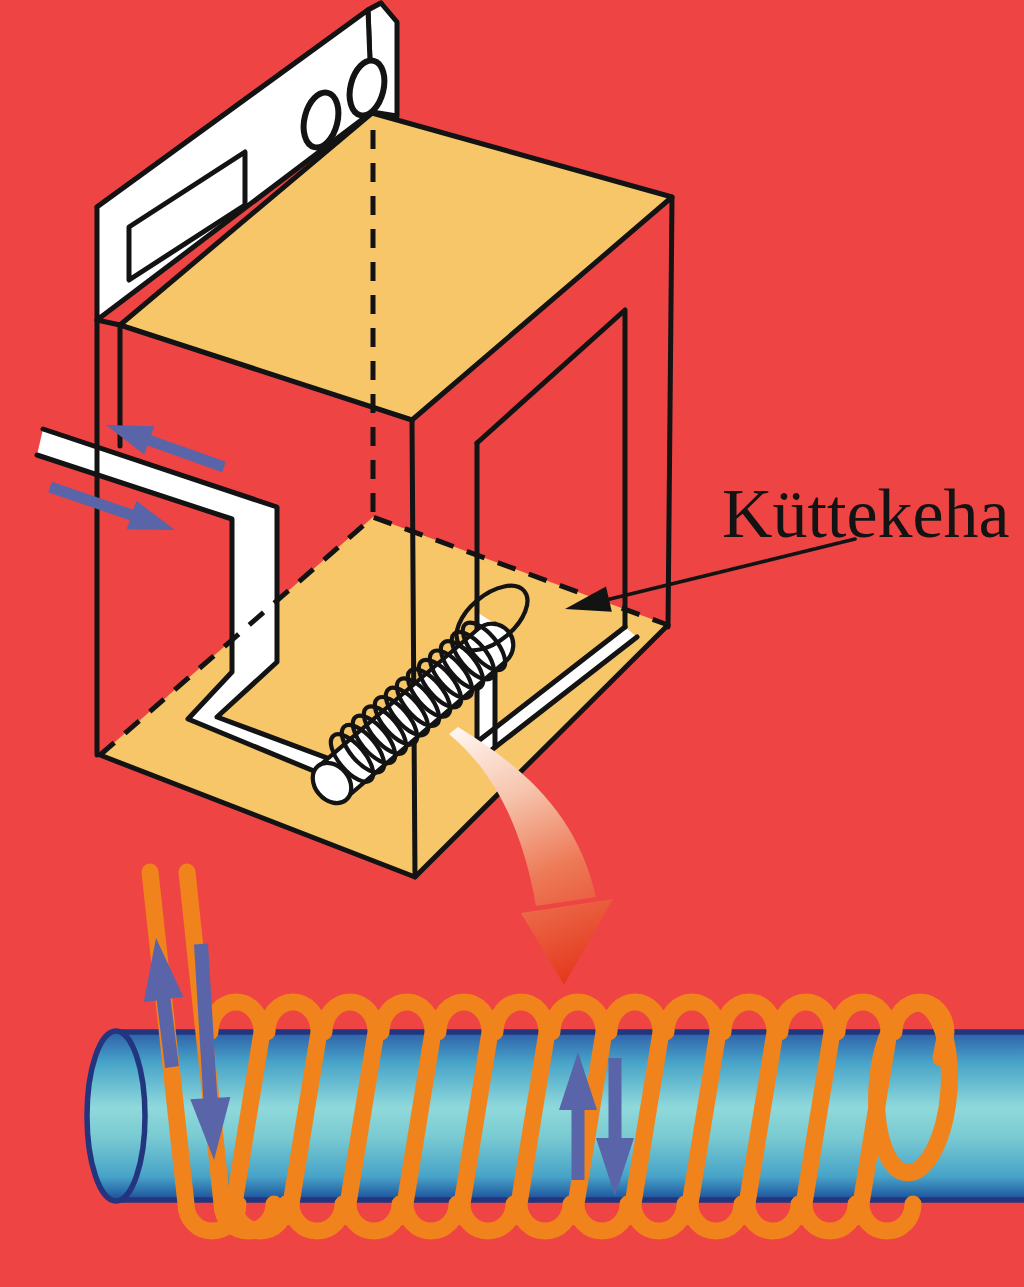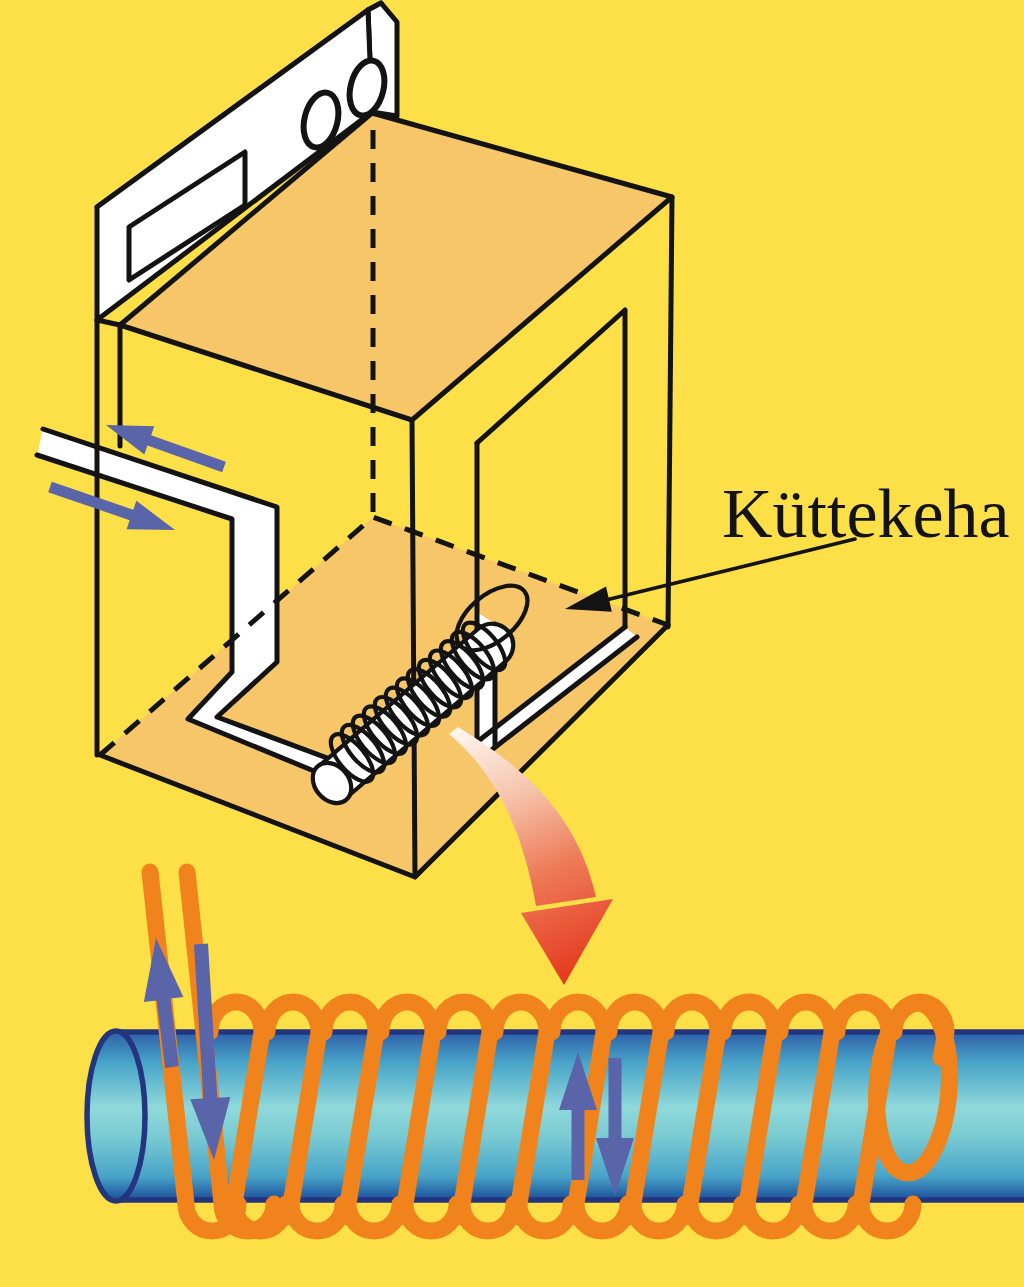--- a/index.html
+++ b/index.html
@@ -11,21 +11,21 @@
     --red-light:#FFF6F0;
     --tube-navy:#23357E;
     --tube-blue-dark:#2E5FA9;
     --tube-blue-mid:#47A3C8;
     --tube-teal:#8FD9DB;
     --tube-teal-low:#7ACBD2;
     --tube-blue-low:#1C4F9B;
     --line-black:#131313;
   }
   html,body{margin:0;padding:0;background:#ffffff;}
-  .stage{width:1024px;height:1287px;position:relative;overflow:hidden;background:#fde047;}
+  .stage{width:1024px;height:1287px;position:relative;overflow:hidden;background:#ef4444;}
   svg{display:block;}
   .diagram-label{
     font-family:"Liberation Serif","DejaVu Serif",serif;
     font-size:70px;
     fill:var(--line-black);
   }
   .ln{stroke:var(--line-black);stroke-width:5;fill:none;stroke-linecap:round;stroke-linejoin:round;}
   .lnthin{stroke:var(--line-black);stroke-width:4.2;fill:none;stroke-linecap:round;stroke-linejoin:round;}
   .dash{stroke:var(--line-black);stroke-width:5;fill:none;stroke-dasharray:19 14;stroke-linecap:butt;}
   .whitefill{fill:#ffffff;}

